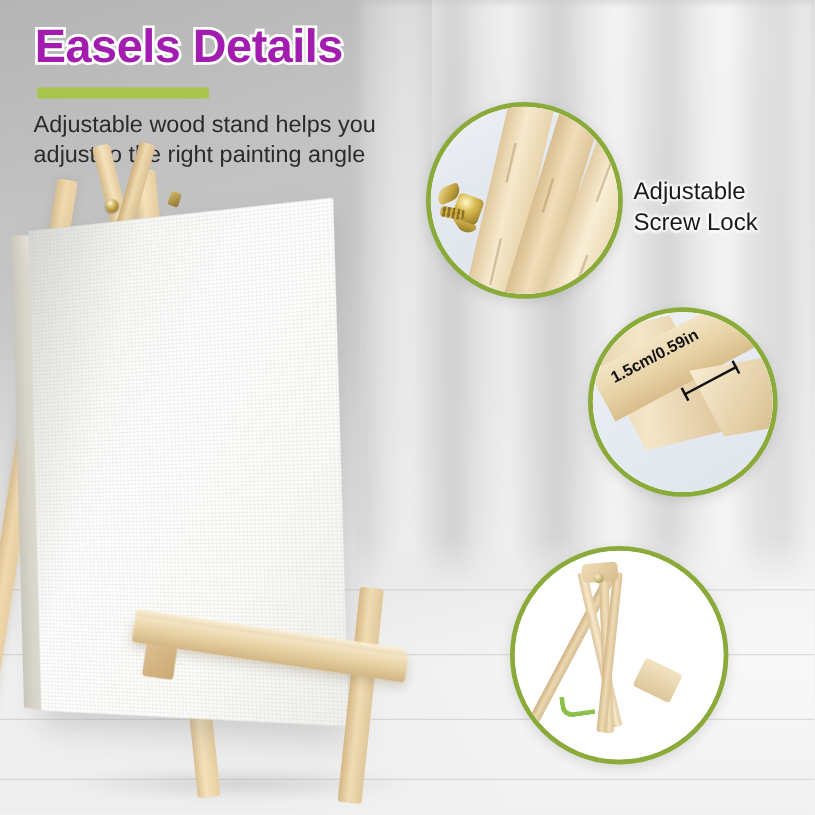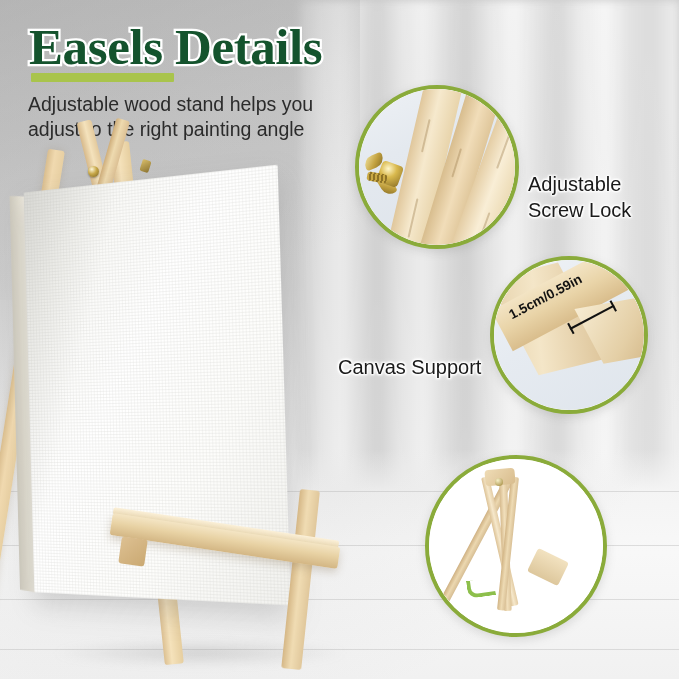--- a/index.html
+++ b/index.html
@@ -45,26 +45,25 @@
     background:radial-gradient(120% 95% at 18% 40%,rgba(150,150,150,.22) 0%,rgba(160,160,160,.10) 45%,rgba(255,255,255,0) 72%);
   }
   .bg-topshade{
     position:absolute;left:0;top:0;width:360px;height:300px;
     background:linear-gradient(160deg,rgba(150,150,150,.34) 0%,rgba(175,175,175,.18) 45%,rgba(255,255,255,0) 85%);
   }
 
   
   .title{
     position:absolute;left:29px;top:18px;
-    font-size:51px;font-weight:bold;letter-spacing:-.4px;
-    color:#14532d;
+    font-size:39px;font-weight:bold;letter-spacing:-.4px;
+    color:#a21caf;
     -webkit-text-stroke:4.5px #ffffff;
     paint-order:stroke fill;
     white-space:nowrap;
-    font-family:Liberation Serif, serif;
   }
   .title-rule{
     position:absolute;left:31px;top:73px;width:143px;height:9px;
     background:#a9c44c;border-radius:1px;
   }
   .subtitle{
     position:absolute;left:28px;top:92px;width:330px;
     font-size:19.5px;line-height:25px;color:#2b2b2b;
   }
 
@@ -275,21 +274,20 @@
     border-radius:0 0 0 10px;transform:rotate(-8deg);
   }
 
   
   .label{
     position:absolute;color:#1a1a1a;font-size:20px;line-height:26px;
     text-shadow:
       0 0 3px #fff,0 0 3px #fff,0 0 6px #fff,
       1px 1px 2px #fff,-1px -1px 2px #fff,1px -1px 2px #fff,-1px 1px 2px #fff;
     white-space:pre-line;
-    margin-top:24px;
   }
   #label-screw{left:528px;top:147px;}
   #label-support{left:338px;top:330px;}
   #label-angle{left:504px;top:638px;}
 </style>
 </head>
 <body>
 
 <div id="stage">
 
@@ -361,21 +359,20 @@
       <div class="bar-flat"></div>
       <div class="bar-end"></div>
       <div class="dim-label">1.5cm/0.59in</div>
       <div class="dim-bracket">
         <div class="ln"></div>
           <div class="cap cap-l"></div>
           <div class="cap cap-r"></div>
       </div>
     </div>
   </div>
-  <div class="label" id="label-support">Canvas Support</div>
 
   <div class="callout" id="callout-angle">
     <div class="c-inner">
       <div class="tri t-rear"></div>
       <div class="tri t-left"></div>
       <div class="tri t-mid"></div>
       <div class="tri t-mid2"></div>
       <div class="t-brace"></div>
       <div class="t-top"></div>
       <div class="t-screw"></div>

